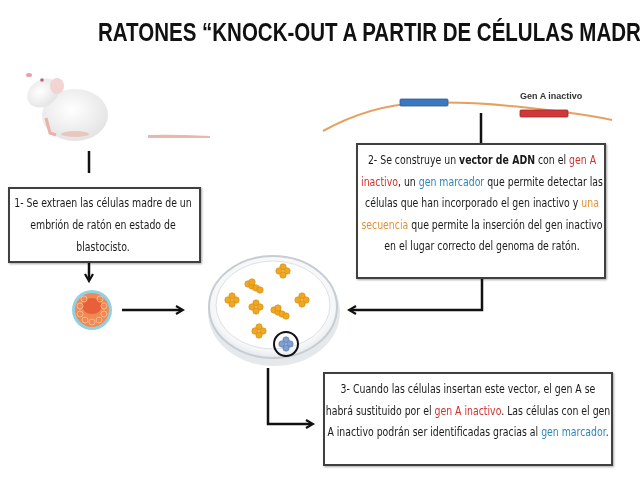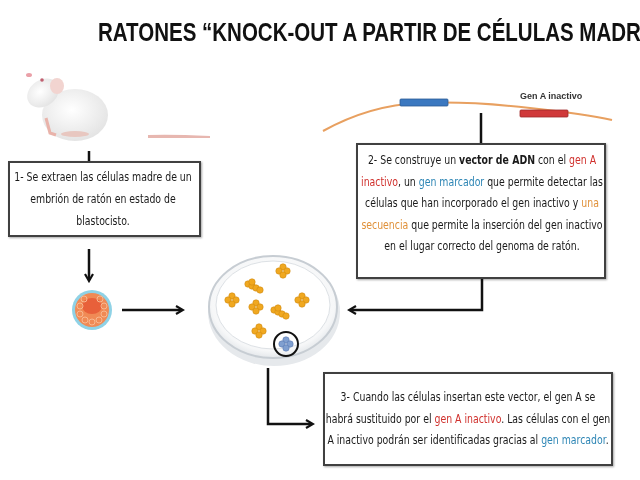--- a/index.html
+++ b/index.html
@@ -8,25 +8,25 @@
   .title { position: absolute; left: 98px; top: 18px; width: 520px;
            font-family: "Liberation Sans Narrow", "Liberation Sans", sans-serif;
            font-weight: bold; font-size: 25px; letter-spacing: 0px; color: #111;
            transform: scaleX(0.82); transform-origin: left top; white-space: nowrap; }
   svg.art { position: absolute; left: 0; top: 0; }
   .box { position: absolute; border: 2px solid #404040; background: #fff;
          box-shadow: 1px 1px 2px rgba(0,0,0,0.35);
          font-family: "DejaVu Sans Condensed", "DejaVu Sans", sans-serif;
          color: #1a1a1a; text-align: center; box-sizing: border-box; }
   .box .inner { display: block; transform: scaleX(0.8); transform-origin: center top; }
-  #box1 { left: 8px; top: 161px; width: 193px; height: 76px; font-size: 13px; line-height: 22px; padding-top: 3px; }
+  #box1 { left: 8px; top: 187px; width: 193px; height: 76px; font-size: 13px; line-height: 22px; padding-top: 3px; }
   #box1 .inner { width: 230px; margin-left: -22px; }
   #box2 { left: 356px; top: 143px; width: 250px; height: 136px; font-size: 13px; line-height: 21.5px; padding-top: 4px; }
   #box2 .inner { width: 306px; margin-left: -29px; }
-  #box3 { left: 323px; top: 372px; width: 290px; height: 94px; font-size: 13px; line-height: 21.5px; padding-top: 12px; }
+  #box3 { left: 323px; top: 372px; width: 290px; height: 94px; font-size: 13px; line-height: 21.5px; padding-top: 4px; }
   #box3 .inner { width: 356px; margin-left: -35px; }
   .red { color: #d0312d; }
   .blue { color: #2e86b5; }
   .orange { color: #e0913a; }
   .bold { font-weight: bold; }
   .gene-label { position: absolute; left: 520px; top: 91px; font-size: 9px; font-weight: bold;
                 font-family: "Liberation Sans", sans-serif; color: #333; }
 </style>
 </head>
 <body>

